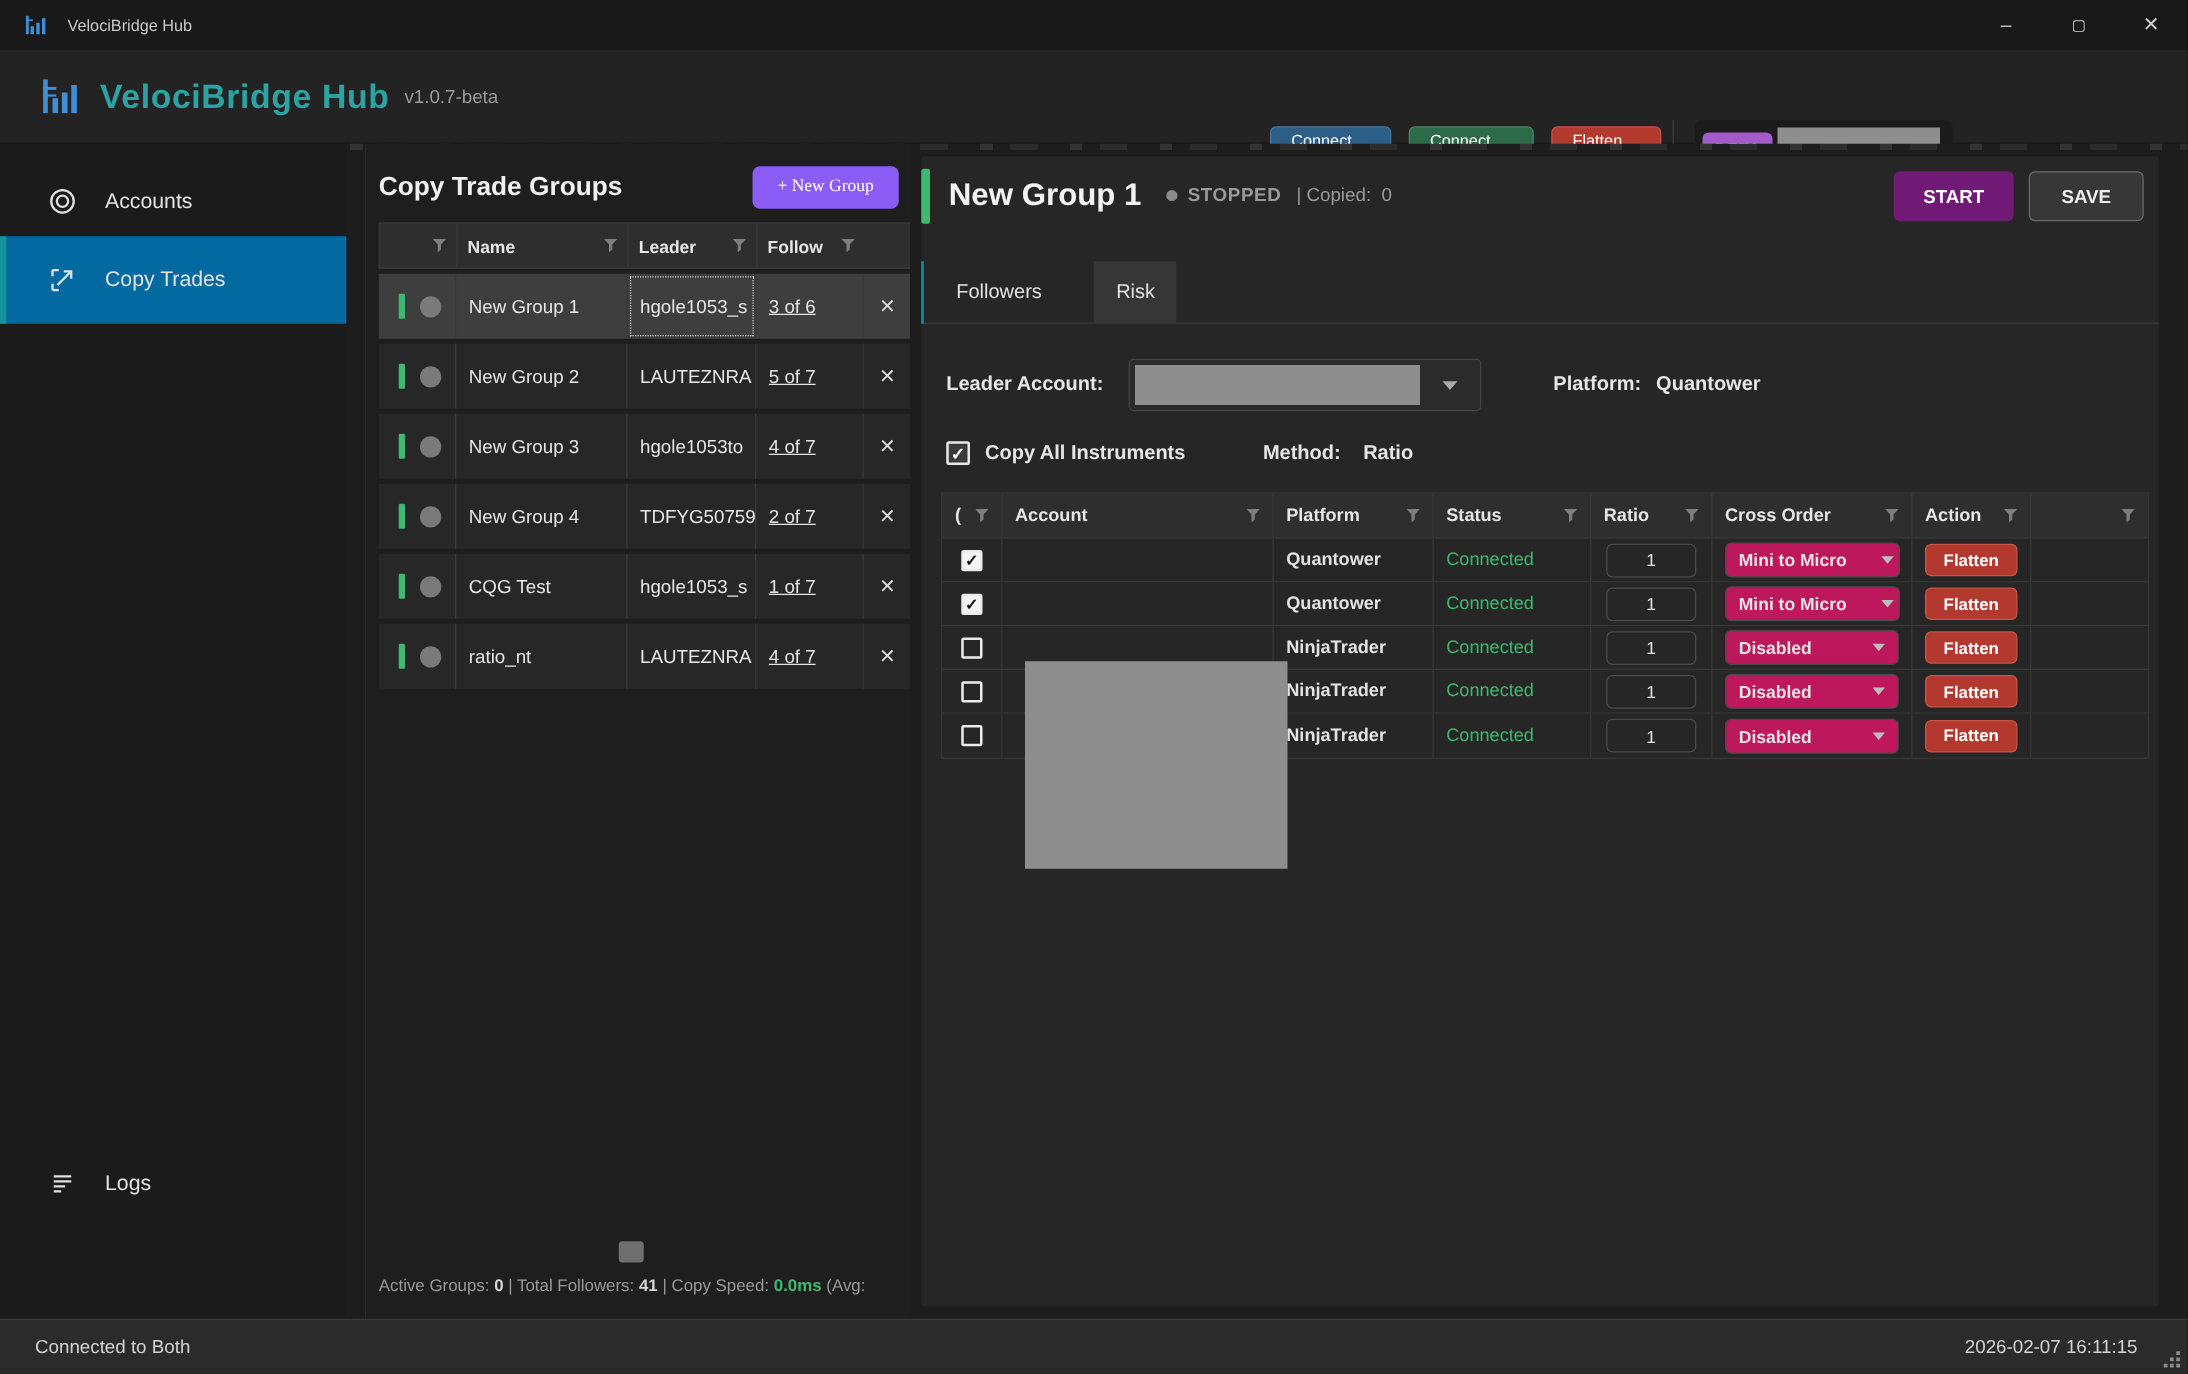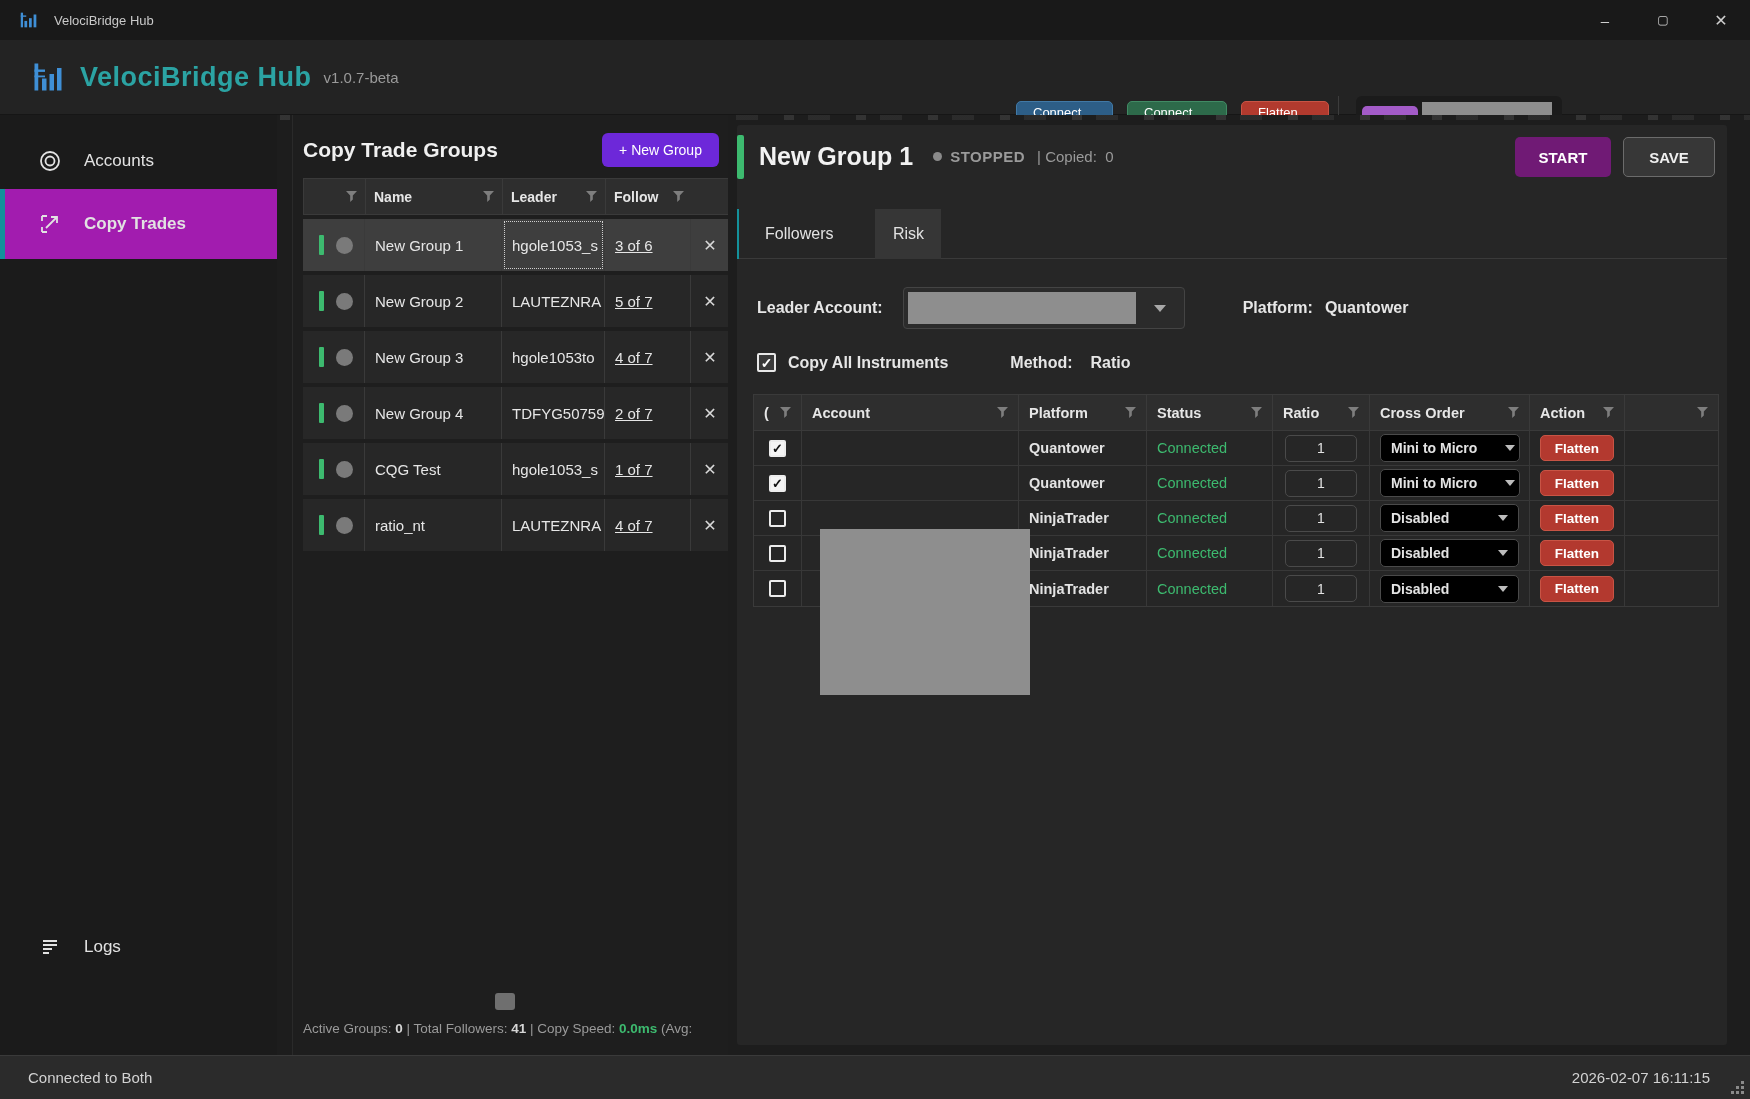--- a/index.html
+++ b/index.html
@@ -45,33 +45,33 @@
   .content { position:absolute; left:0; top:115px; width:1750px; height:940px; background:#1d1d1d; }
   .clip-strip { position:absolute; left:280px; top:0; width:1470px; height:5px; opacity:.5;
     background:repeating-linear-gradient(90deg, rgba(190,190,190,.28) 0 10px, transparent 10px 24px,
       rgba(190,190,190,.18) 24px 46px, transparent 46px 72px); }
 
   
   .sidebar { position:absolute; left:0; top:0; width:277px; height:940px; background:#1b1b1b; }
   .side-item { position:relative; display:flex; align-items:center; height:56px; cursor:pointer; color:#e2e2e2; }
   .side-item .s-icon { width:24px; height:24px; margin-left:38px; flex:0 0 auto; }
   .side-item .s-label { margin-left:22px; font-size:17px; }
-  .side-item.active { background:#a21caf; height:70px;font-weight:bold; }
+  .side-item.active { background:#0369a1; height:70px; }
   .side-item.active::before { content:""; position:absolute; left:0; top:0; bottom:0; width:5px; background:#14919b; }
   .side-accounts { margin-top:18px; }
   .side-events { margin-top:6px; }
   .side-logs { position:absolute; left:0; bottom:80px; width:277px; }
 
   
   .groups-panel { position:absolute; left:292px; top:0; width:436px; height:940px; background:#1e1e1e;
     border-left:1px solid #2a2a2a; overflow:hidden; }
   .gp-header { position:absolute; left:10px; top:18px; width:416px; display:flex; align-items:center; justify-content:space-between; }
   .gp-title { font-size:21px; font-weight:bold; color:#f0f0f0; }
-  .btn-new-group { width:117px; height:34px; background:#6d28d9; color:#fff; font-size:14px; border-radius:6px;
-    display:flex; align-items:center; justify-content:center; cursor:pointer; }
+  .btn-new-group { width:117px; height:34px; background:#8b5cf6; color:#fff; font-size:14px; border-radius:6px;
+    display:flex; align-items:center; justify-content:center; cursor:pointer;font-family:Liberation Serif, serif; }
   .gp-table { position:absolute; left:10px; top:63px; width:426px; }
   .gp-thead { display:flex; height:37px; background:#2e2e2e; border:1px solid #3a3a3a; align-items:center; }
   .gp-th { display:flex; align-items:center; justify-content:space-between; padding:0 8px; height:100%;
     border-right:1px solid #3a3a3a; font-size:14px; font-weight:bold; color:#e6e6e6; }
   .gp-th:last-child { border-right:none; }
   .c-ind { width:62px; } .c-name { width:137px; } .c-leader { width:103px; } .c-follow { width:86px; } .c-close { width:38px; }
   .funnel { width:11px; height:11px; flex:0 0 auto;
     clip-path:polygon(0 0,100% 0,62% 42%,62% 78%,38% 100%,38% 42%); background:#7e7e7e; }
   .gp-row { display:flex; height:52px; margin-top:4px; background:#272727; align-items:stretch; position:relative; cursor:pointer; }
   .gp-row.selected { background:#3e3e3e; }
@@ -146,21 +146,21 @@
   .f-cell { display:flex; align-items:center; padding:0 10px; border-right:1px solid #383838; overflow:hidden; }
   .f-cell:last-child { border-right:none; }
   .fc-sel.f-cell { justify-content:center; }
   .cb { width:17px; height:17px; border:2px solid #ececec; border-radius:2px; color:#111; font-size:13px;
     font-weight:bold; display:flex; align-items:center; justify-content:center; background:transparent; cursor:pointer; }
   .cb.on { background:#f4f4f4; }
   .f-plat { font-size:14.5px; font-weight:bold; color:#e3e3e3; }
   .f-stat { font-size:14.5px; color:#3dba6f; }
   .ratio-input { width:72px; height:27px; background:transparent; border:1px solid #4a4a4a; border-radius:5px;
     color:#e3e3e3; font-size:14px; text-align:center; font-family:"Liberation Sans", sans-serif; margin:0 auto; }
-  .cross-select { width:140px; height:28px; background:#000000; border:1px solid #4a4a4a; border-radius:5px;
+  .cross-select { width:140px; height:28px; background:#be185d; border:1px solid #4a4a4a; border-radius:5px;
     display:flex; align-items:center; justify-content:space-between; padding:0 10px; cursor:pointer; margin:0 auto;gap:28px; }
   .cross-label { font-size:14px; font-weight:bold; color:#e3e3e3; white-space:nowrap; }
   .cross-arrow { width:0; height:0; border-left:5px solid transparent; border-right:5px solid transparent;
     border-top:6px solid #bdbdbd; }
   .btn-flatten { width:74px; height:26px; background:#b3392f; border:1px solid #c85445; border-radius:5px;
     color:#fff; font-size:13.5px; font-weight:bold; display:flex; align-items:center; justify-content:center;
     cursor:pointer; margin:0 auto; }
   .acct-redacted { position:absolute; left:820px; top:414px; width:210px; height:166px; background:#8e8e8e; }
 
   

